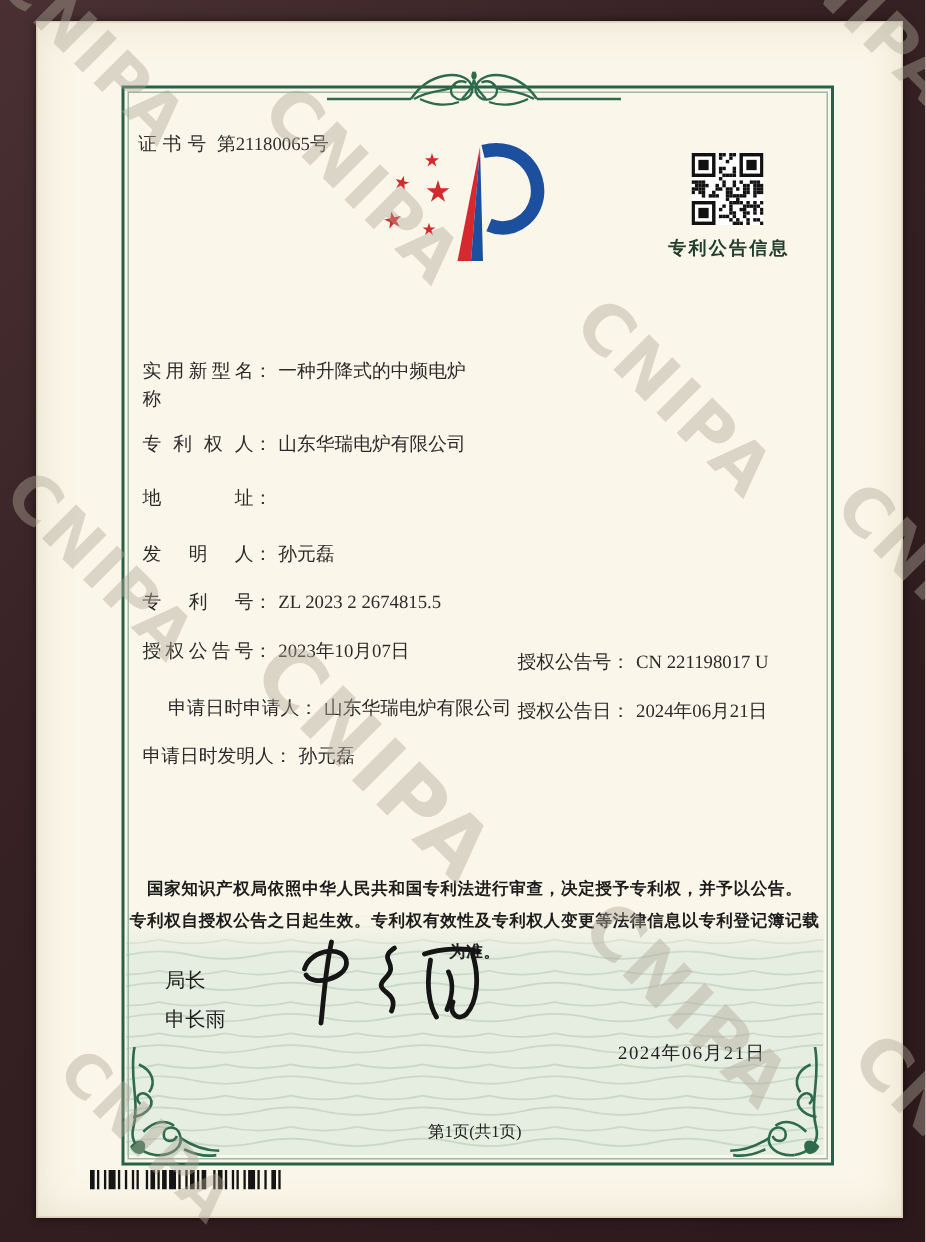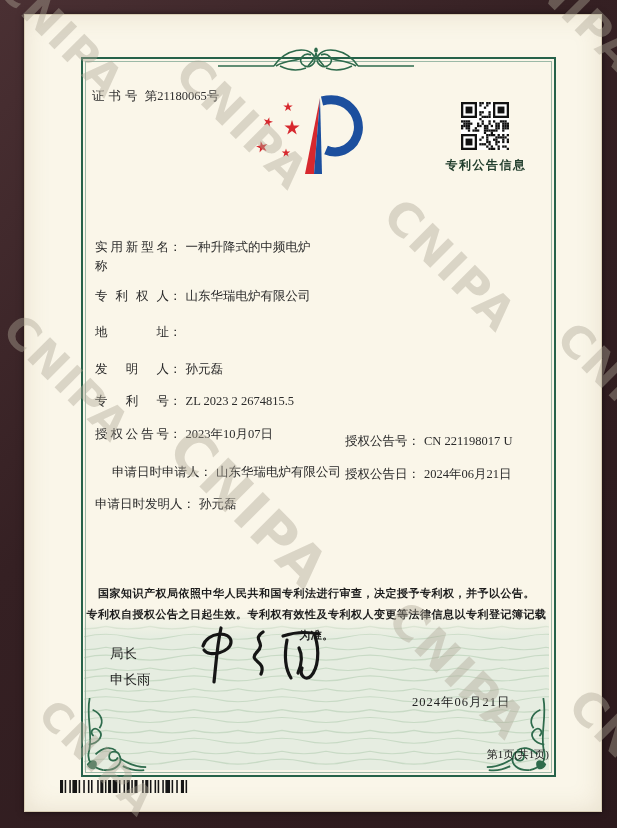--- a/index.html
+++ b/index.html
@@ -44,21 +44,21 @@
   .fcell.right .flabel{width:auto;text-align-last:auto;}
   .r1{top:0;} .r2{top:49px;align-items:flex-end;} .r3{top:85px;} .r4{top:122px;}
   .r5{top:154px;} .r6{top:187px;} .r7{top:225px;margin-left:17px;} .r8{top:257px;font-family:Liberation Serif, serif;}
   
   .statement{position:absolute;left:84px;top:583px;width:465px;text-align:center;
        font-size:11px;font-weight:600;color:#1d1d1d;line-height:21px;letter-spacing:.5px;}
   
   .commissioner{position:absolute;left:110px;top:641px;font-size:13.5px;color:#222;line-height:26px;}
   .signature{position:absolute;left:187px;top:620px;width:160px;height:66px;}
   .issue-date{position:absolute;left:412px;top:694px;font-size:12.5px;color:#222;letter-spacing:1px;}
-  .page-info{position:absolute;left:84px;top:747px;width:465px;text-align:right;font-size:11px;color:#222;}
+  .page-info{position:absolute;left:84px;top:747px;width:465px;text-align:center;font-size:11px;color:#222;}
   
   .barcode{position:absolute;left:60px;top:780px;width:178px;height:13px;}
   
   .top-flourish{position:absolute;left:216px;top:40px;width:200px;height:40px;z-index:4;}
   .corner-orn{position:absolute;top:698px;width:64px;height:74px;z-index:4;}
   .corner-orn.left{left:83px;}
   .corner-orn.right{left:486px;transform:scaleX(-1);}
   
   .wm{position:absolute;z-index:7;font-family:"DejaVu Sans",sans-serif;font-weight:bold;
       color:rgba(173,166,150,.42);transform:rotate(45deg);letter-spacing:2px;pointer-events:none;}

